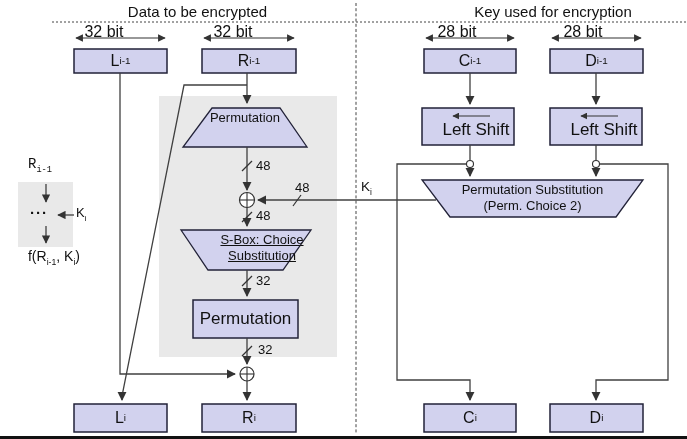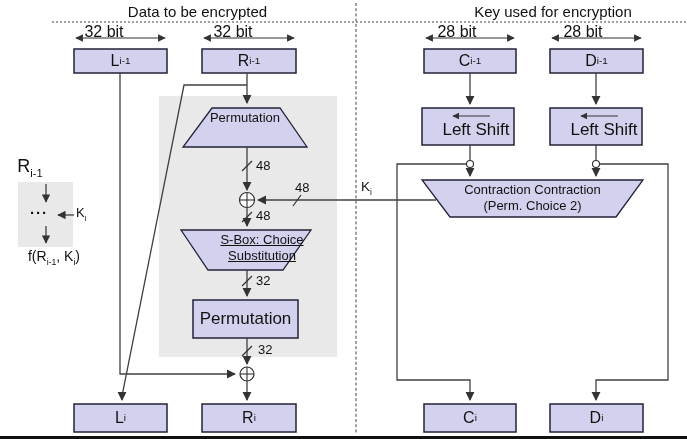--- a/index.html
+++ b/index.html
@@ -160,29 +160,29 @@
       <div>Permutation</div>
   </div>
   <div class="t trap" style="left:197px;top:232px;width:130px;text-decoration:underline;">
     <div>S-Box: Choice</div>
       <div>Substitution</div>
   </div>
   <div class="t pm" style="left:193px;top:300px;width:105px;height:38px;">Permutation</div>
   <div class="t ls" style="left:422px;top:108px;width:92px;height:37px;">Left Shift</div>
   <div class="t ls" style="left:550px;top:108px;width:92px;height:37px;">Left Shift</div>
   <div class="t trap" style="left:422px;top:182px;width:221px;">
-    <div>Contraction Contraction</div>
+    <div>Permutation Substitution</div>
       <div>(Perm. Choice 2)</div>
   </div>
 
   <div class="t num" style="left:256px;top:158px;">48</div>
   <div class="t num" style="left:295px;top:180px;">48</div>
   <div class="t num" style="left:256px;top:208px;">48</div>
   <div class="t num" style="left:256px;top:273px;">32</div>
   <div class="t num" style="left:258px;top:342px;">32</div>
   <div class="t num" style="left:361px;top:179px;font-size:13.5px;"><span>K</span><sub>i</sub></div>
 
-  <div class="t ctr" style="left:2px;top:156px;width:56px;font-size:18px;"><span>R</span><sub>i-1</sub></div>
+  <div class="t ctr" style="left:12px;top:156px;width:56px;font-size:14px;font-family:Liberation Mono, monospace;"><span>R</span><sub>i-1</sub></div>
   <div class="t dots ctr" style="left:26px;top:204px;width:26px;">···</div>
   <div class="t" style="left:76px;top:205px;font-size:13px;"><span>K</span><sub>i</sub></div>
   <div class="t ctr" style="left:6px;top:248px;width:96px;font-size:14px;"><span>f(R</span><sub>i-1</sub><span>, K</span><sub>i</sub><span>)</span></div>
 
 </div>
 
 </body></html>

